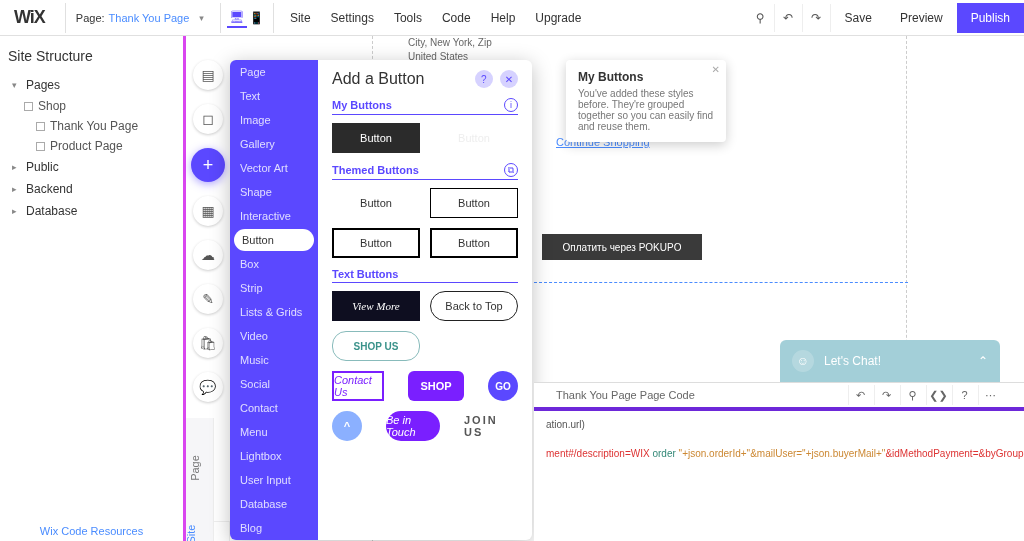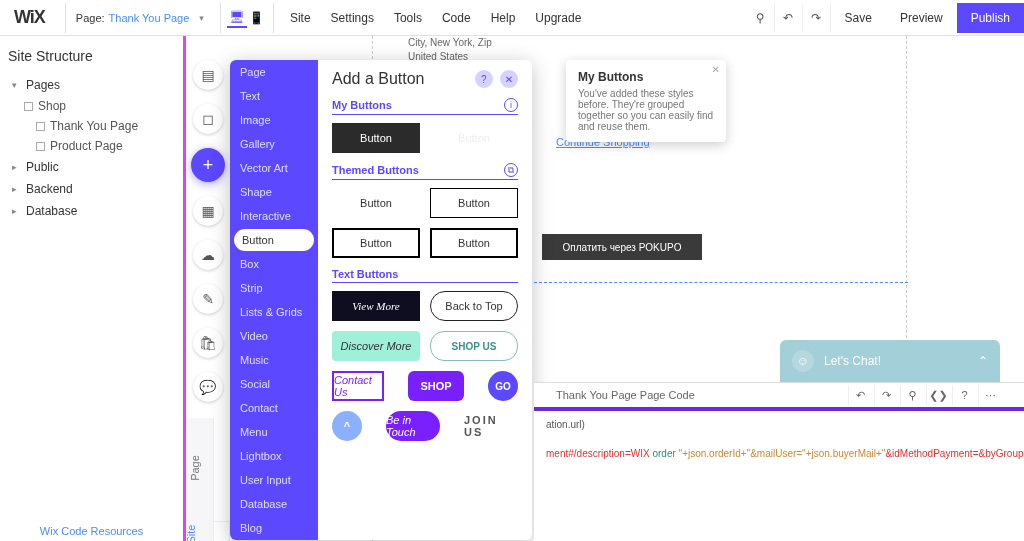--- a/index.html
+++ b/index.html
@@ -243,21 +243,20 @@
           <div class="sample-btn sb-box-heavy">Button</div>
           <div class="sample-btn sb-box-heavy">Button</div>
         </div>
 
         <div class="sect-head">
           <span class="t">Text Buttons</span>
         </div>
         <div class="btn-grid">
           <div class="sample-btn sb-view">View More</div>
           <div class="sample-btn sb-pill">Back to Top</div>
-          <div class="sample-btn sb-disc">Discover More</div>
           <div class="sample-btn sb-call">SHOP US</div>
         </div>
         <div class="row3">
           <div class="sample-btn sb-contact" style="flex:1">Contact Us</div>
           <div class="sample-btn sb-shop" style="width:56px">SHOP</div>
           <div class="sample-btn sb-go">GO</div>
         </div>
         <div class="row3">
           <div class="sample-btn sb-caret">^</div>
           <div class="sample-btn sb-touch" style="flex:1">Be in Touch</div>

